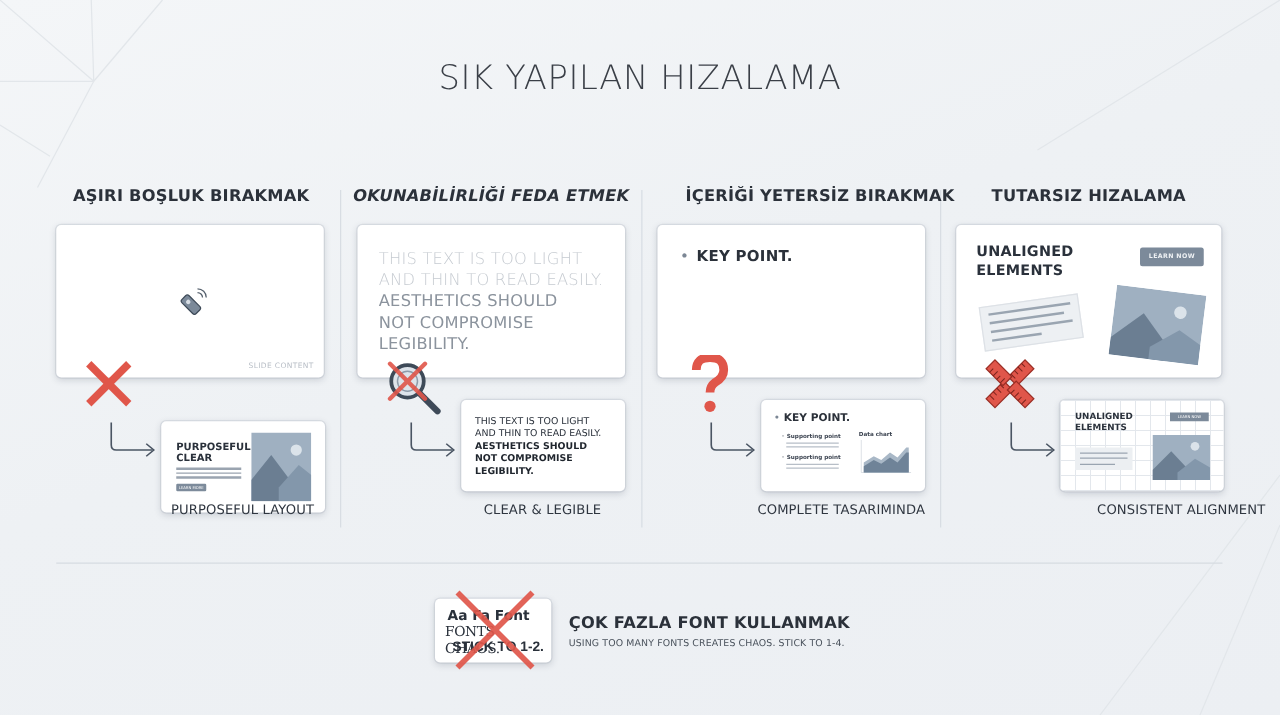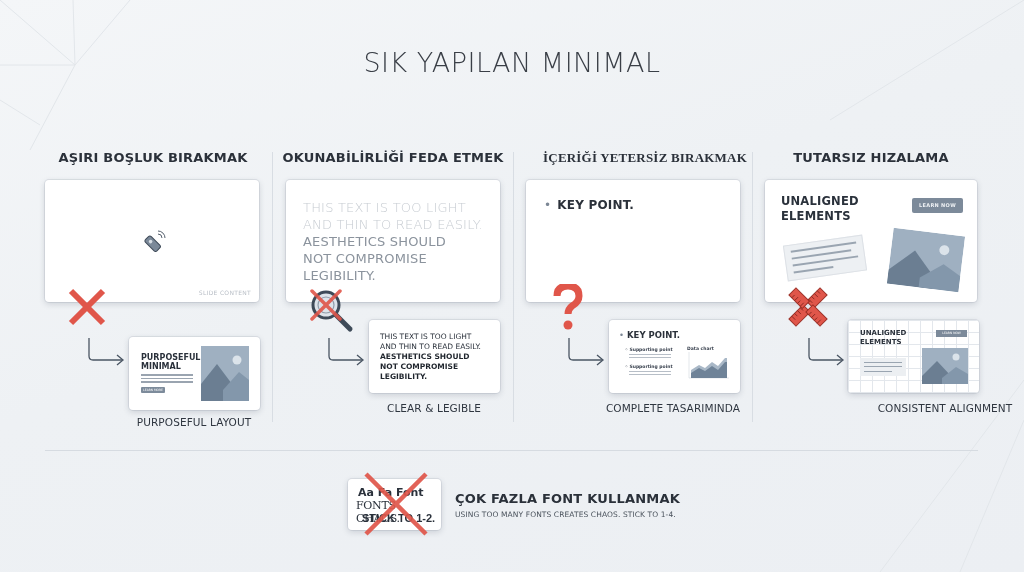--- a/index.html
+++ b/index.html
@@ -103,21 +103,21 @@
     <line x1="0" y1="65" x2="75" y2="65"></line>
     <line x1="75" y1="65" x2="30" y2="150"></line>
     <line x1="0" y1="100" x2="40" y2="125"></line>
     <line x1="1024" y1="0" x2="830" y2="120"></line>
     <line x1="1024" y1="380" x2="880" y2="572"></line>
     <line x1="1024" y1="420" x2="960" y2="572"></line>
   </g>
 </svg>
 
 <div class="title">
-  <span>SIK YAPILAN MINIMAL</span>
+  <span>SIK YAPILAN HIZALAMA</span>
 </div>
 
 <div class="col-divider" style="left:272px;"></div>
 <div class="col-divider" style="left:513px;"></div>
 <div class="col-divider" style="left:752px;"></div>
 
 <div class="col-title" style="left:33px;">AŞIRI BOŞLUK BIRAKMAK</div>
 
 <div class="card big" style="left:45px;">
   <svg class="remote-icon" viewBox="0 0 26 22">
@@ -139,39 +139,39 @@
 </svg>
 
 <svg class="arrow" style="left:86px;top:336px;" viewBox="0 0 42 30">
   <path d="M3 2 V20 Q3 24 7 24 H36" stroke="#4a5563" stroke-width="1.3" fill="none"></path>
   <path d="M31 19 L37 24 L31 29" stroke="#4a5563" stroke-width="1.3" fill="none"></path>
 </svg>
 
 <div class="card small" style="left:129px;margin-top:17px;">
   <div class="pl-title">
     <div>PURPOSEFUL</div>
-    <div>MINIMAL</div>
+    <div>CLEAR</div>
   </div>
   <div class="pl-lines">
       <div></div>
       <div></div>
       <div></div>
     </div>
   <div class="pl-btn">LEARN MORE</div>
   <svg class="pl-img" viewBox="0 0 48 55" preserveAspectRatio="none">
     <rect width="48" height="55" fill="#9fb0c1"></rect>
     <circle cx="36" cy="14" r="4.5" fill="#dbe3ea"></circle>
     <polygon points="0,38 16,18 34,42 34,55 0,55" fill="#6b7e92"></polygon>
     <polygon points="22,44 38,26 48,34 48,55 22,55" fill="#8397ab"></polygon>
   </svg>
 </div>
 
-<div class="caption" style="left:119px;margin-top:14px;">PURPOSEFUL LAYOUT</div>
-
-<div class="col-title" style="left:273px;">OKUNABİLİRLİĞİ FEDA ETMEK</div>
+<div class="caption" style="left:119px;">PURPOSEFUL LAYOUT</div>
+
+<div class="col-title" style="left:273px;font-style:italic;">OKUNABİLİRLİĞİ FEDA ETMEK</div>
 
 <div class="card big" style="left:286px;">
   <div class="thin-text">
     <div>THIS TEXT IS TOO LIGHT</div>
     <div>AND THIN TO READ EASILY.</div>
   </div>
   <div class="mid-text">
     <div>AESTHETICS SHOULD</div>
     <div>NOT COMPROMISE</div>
     <div>LEGIBILITY.</div>
@@ -200,21 +200,21 @@
   </div>
   <div class="clear-text2">
     <div>AESTHETICS SHOULD</div>
     <div>NOT COMPROMISE</div>
     <div>LEGIBILITY.</div>
   </div>
 </div>
 
 <div class="caption" style="left:359px;">CLEAR &amp; LEGIBLE</div>
 
-<div class="col-title" style="left:525px;font-family:Liberation Serif, serif;">İÇERİĞİ YETERSİZ BIRAKMAK</div>
+<div class="col-title" style="left:536px;">İÇERİĞİ YETERSİZ BIRAKMAK</div>
 
 <div class="card big" style="left:526px;">
   <div class="kp-big">
     <span class="dot">•</span><span>KEY POINT.</span>
   </div>
 </div>
 
 <svg class="err-icon" style="left:553px;top:284px;width:30px;height:48px;" viewBox="0 0 30 48">
   <path d="M4 12 Q4 2 15 2 Q26 2 26 12 Q26 18 19 22 Q15 25 15 30" stroke="#e0564a" stroke-width="7" fill="none" stroke-linecap="butt"></path>
   <circle cx="15" cy="41" r="4.5" fill="#e0564a"></circle>

